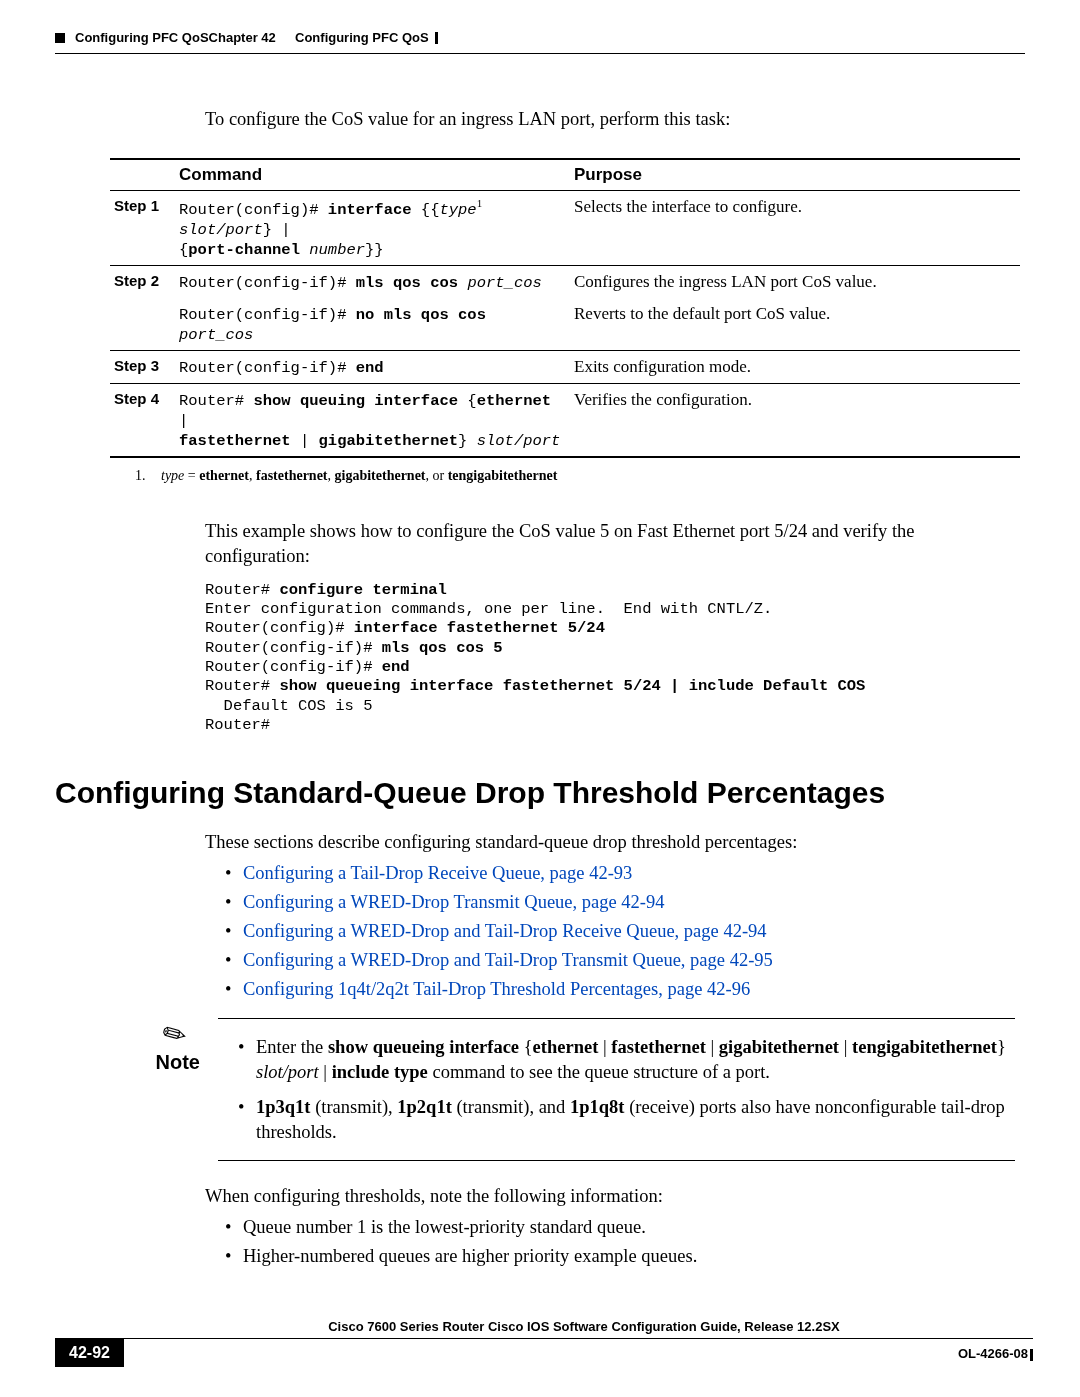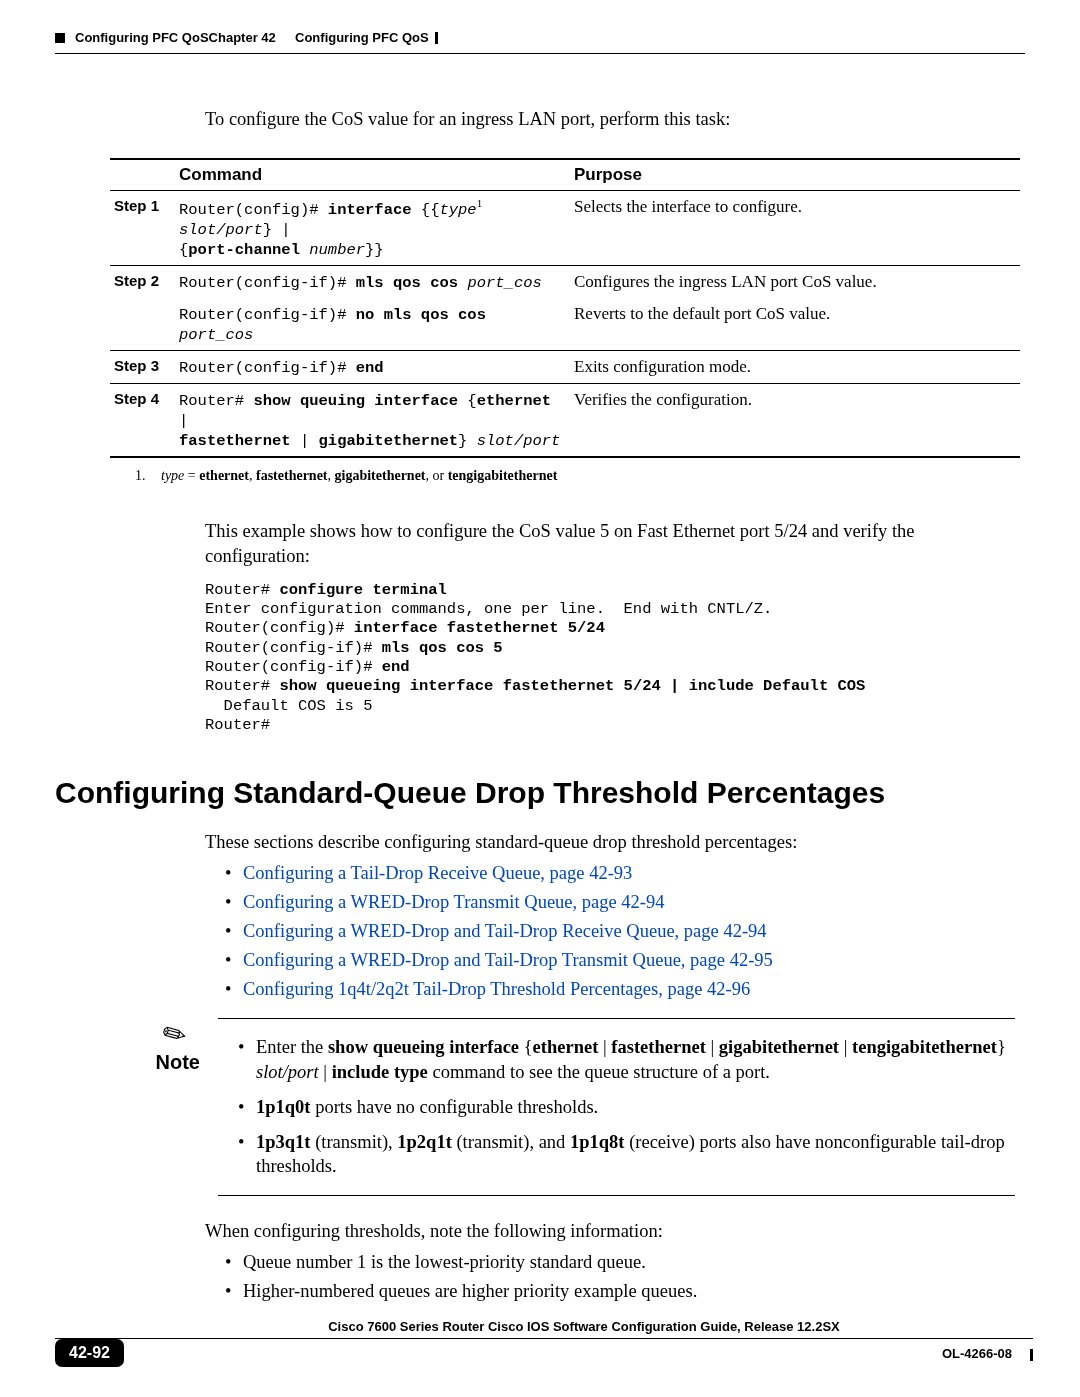--- a/index.html
+++ b/index.html
@@ -191,30 +191,29 @@
     border-top: 1.5px solid #000;
     padding-top: 0;
   }
   .page-badge {
     background: #000;
     color: #fff;
     font-family: Arial, Helvetica, sans-serif;
     font-weight: bold;
     font-size: 16px;
     padding: 5px 14px;
-    border-radius: 7px;
   }
   .doc-id {
     margin-left: auto;
     font-family: Arial, Helvetica, sans-serif;
     font-weight: bold;
     font-size: 13px;
     display: flex;
     align-items: flex-end;
-    gap: 18px;
+    gap: 2px;
   }
 </style>
 </head>
 <body>
 
 <div class="header">
   <div class="header-left">
     <span class="black-square"></span>
     <span>Configuring PFC QoS</span>
   </div>
@@ -310,21 +309,20 @@
   </ul>
 
   <div class="note-block">
     <div class="note-icon">
       <span class="pencil">✎</span>
       <div class="note-label">Note</div>
     </div>
     <div class="note-content">
       <ul class="note-list">
         <li>Enter the <b>show queueing interface</b> {<b>ethernet</b> | <b>fastethernet</b> | <b>gigabitethernet</b> | <b>tengigabitethernet</b>} <i>slot/port</i> | <b>include type</b> command to see the queue structure of a port.</li>
-        <li><b>1p1q0t</b> ports have no configurable thresholds.</li>
         <li><b>1p3q1t</b> (transmit), <b>1p2q1t</b> (transmit), and <b>1p1q8t</b> (receive) ports also have nonconfigurable tail-drop thresholds.</li>
       </ul>
     </div>
   </div>
 
   <p class="when-text">When configuring thresholds, note the following information:</p>
   <ul class="plain">
     <li>Queue number 1 is the lowest-priority standard queue.</li>
     <li>Higher-numbered queues are higher priority example queues.</li>
   </ul>

